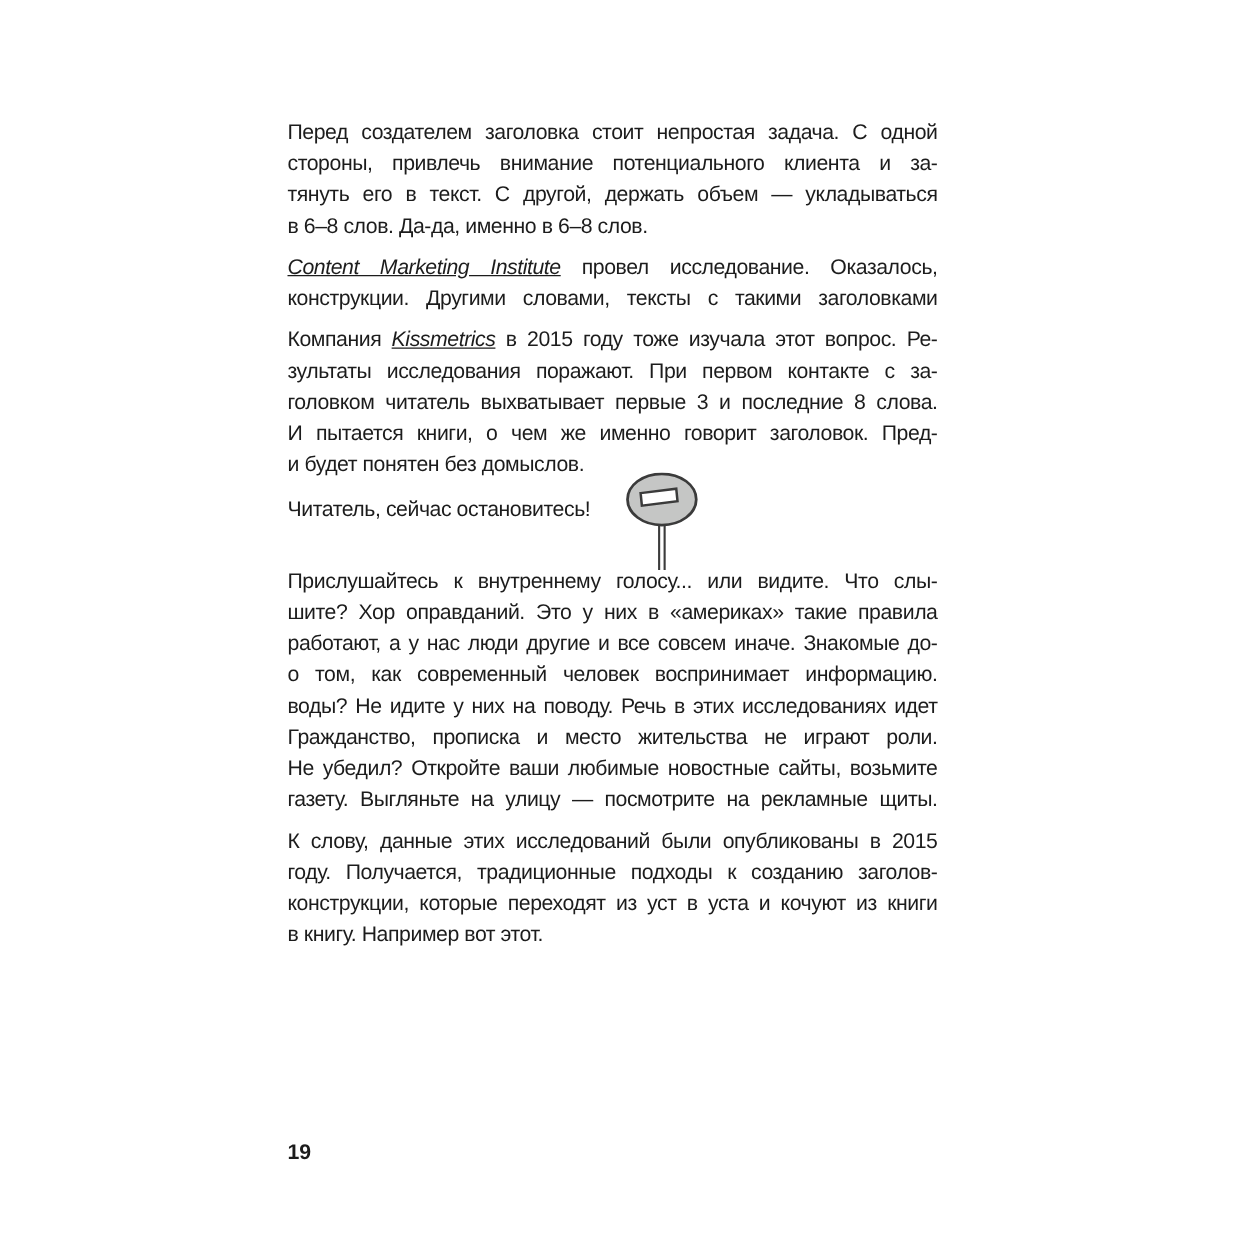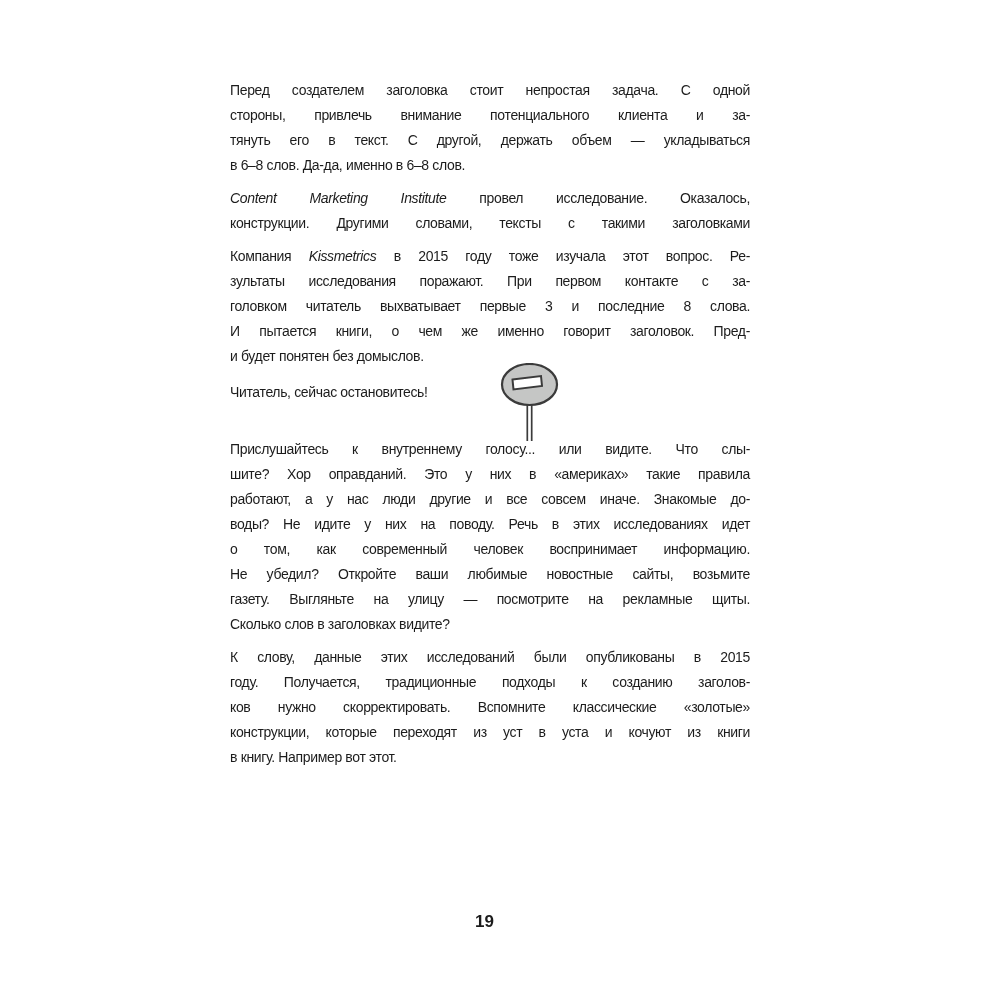--- a/index.html
+++ b/index.html
@@ -5,40 +5,40 @@
   * { margin: 0; padding: 0; box-sizing: border-box; }
   html, body { width: 1000px; height: 1000px; background: #ffffff; overflow: hidden; }
   body {
     font-family: "Liberation Sans", sans-serif;
     color: #1c1c1c;
     position: relative;
   }
   .text-block {
     position: absolute;
     left: 230px;
-    top: 78px;
+    top: 93px;
     width: 520px;
-    font-size: 14px;
+    font-size: 17px;
     line-height: 25px;
     letter-spacing: -0.35px;
   }
   .para { margin: 0 0 8px 0; }
   .line { text-align: justify; text-align-last: justify; }
   .line.last { text-align-last: left; }
   .b { font-weight: normal; }
-  .i { font-style: italic; }
+  .i { font-style: italic; text-decoration: underline; }
   .stop-row { position: relative; height: 54px; margin: 0 0 6px 0; }
   .stop-text { position: absolute; left: 0; top: 3px; }
   .stop-sign { position: absolute; left: 270px; top: -14px; width: 60px; height: 80px; }
   .page-number {
     position: absolute;
     top: 912px;
     left: 230px;
     width: 520px;
-    text-align: center;
+    text-align: left;
     padding-right: 11px;
     font-size: 17px;
     font-weight: bold;
     color: #1c1c1c;
   }
 </style>
 </head>
 <body>
 
 <main>
@@ -72,31 +72,30 @@
         <line x1="31.7" y1="40" x2="31.7" y2="78" stroke-width="1.7" fill="none" stroke="#3b3b3b"></line>
         <ellipse cx="29.5" cy="21.5" rx="27.5" ry="20.5" stroke-width="2.2" fill="#c5c6c5" stroke="#3b3b3b"></ellipse>
         <polygon points="12.5,16.5 41,13 42,23 13.5,26.5" stroke-width="2" fill="#ffffff" stroke="#3b3b3b"></polygon>
       </svg>
     </div>
 
     <div class="para">
         <div class="line"><span>Прислушайтесь к внутреннему голосу... или видите. Что слы-</span></div>
         <div class="line"><span>шите? Хор оправданий. Это у них в «америках» такие правила</span></div>
         <div class="line"><span>работают, а у нас люди другие и все совсем иначе. Знакомые до-</span></div>
+        <div class="line"><span>о том, как современный человек воспринимает информацию.</span></div>
         <div class="line"><span>воды? Не идите у них на поводу. Речь в этих исследованиях идет</span></div>
-        <div class="line"><span>о том, как современный человек воспринимает информацию.</span></div>
+        <div class="line"><span>Гражданство, прописка и место жительства не играют роли.</span></div>
         <div class="line"><span>Не убедил? Откройте ваши любимые новостные сайты, возьмите</span></div>
         <div class="line"><span>газету. Выгляньте на улицу — посмотрите на рекламные щиты.</span></div>
-        <div class="line last"><span>Сколько слов в заголовках видите?</span></div>
       </div>
 
     <div class="para">
         <div class="line"><span>К слову, данные этих исследований были опубликованы в 2015</span></div>
         <div class="line"><span>году. Получается, традиционные подходы к созданию заголов-</span></div>
-        <div class="line"><span>ков нужно скорректировать. Вспомните классические «золотые»</span></div>
         <div class="line"><span>конструкции, которые переходят из уст в уста и кочуют из книги</span></div>
         <div class="line last"><span>в книгу. Например вот этот.</span></div>
       </div>
 
   </section>
 
   <div class="page-number">19</div>
 
 </main>
 

